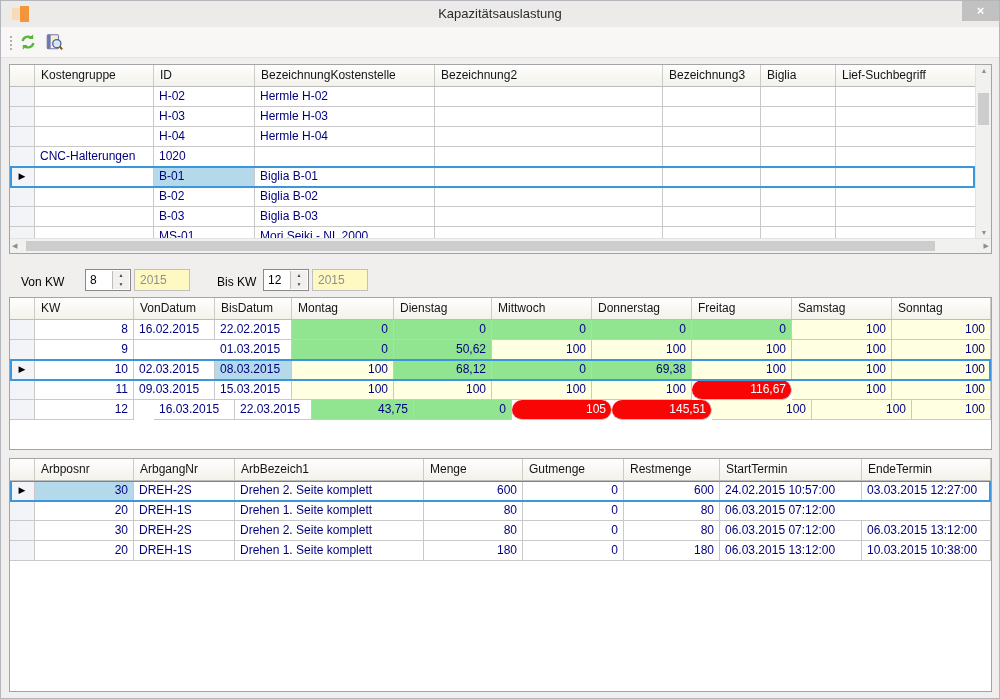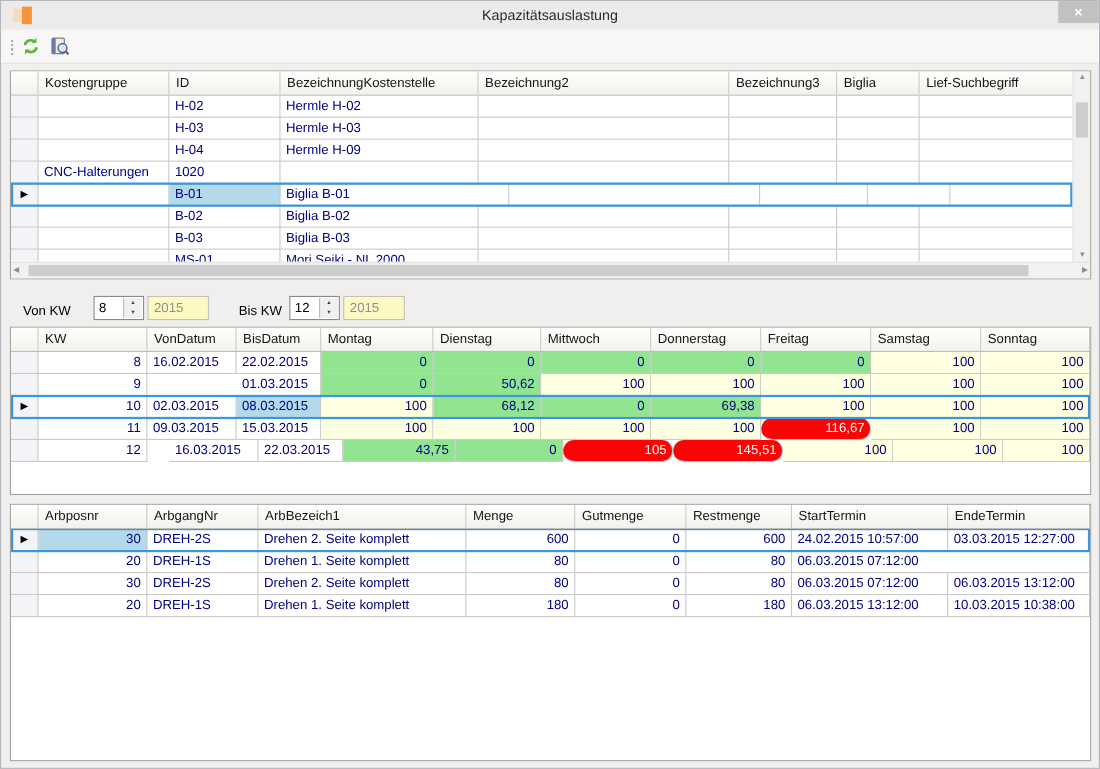--- a/index.html
+++ b/index.html
@@ -136,41 +136,41 @@
           <div class="gcell al" style="width: 180px;">Hermle H-03</div>
           <div class="gcell al" style="width: 228px;"></div>
           <div class="gcell al" style="width: 98px;"></div>
           <div class="gcell al" style="width: 75px;"></div>
           <div class="gcell al" style="width: 141px;"></div>
         </div>
         <div class="grow">
           <div class="gcell selcell" style="width: 25px;"></div>
           <div class="gcell al" style="width: 119px;"></div>
           <div class="gcell al" style="width: 101px;">H-04</div>
-          <div class="gcell al" style="width: 180px;">Hermle H-09</div>
+          <div class="gcell al" style="width: 180px;">Hermle H-04</div>
           <div class="gcell al" style="width: 228px;"></div>
           <div class="gcell al" style="width: 98px;"></div>
           <div class="gcell al" style="width: 75px;"></div>
           <div class="gcell al" style="width: 141px;"></div>
         </div>
         <div class="grow">
           <div class="gcell selcell" style="width: 25px;"></div>
           <div class="gcell al" style="width: 119px;">CNC-Halterungen</div>
           <div class="gcell al" style="width: 101px;">1020</div>
           <div class="gcell al" style="width: 180px;"></div>
           <div class="gcell al" style="width: 228px;"></div>
           <div class="gcell al" style="width: 98px;"></div>
           <div class="gcell al" style="width: 75px;"></div>
           <div class="gcell al" style="width: 141px;"></div>
         </div>
         <div class="grow selected">
           <div class="gcell selcell" style="width: 25px;">▶</div>
           <div class="gcell al" style="width: 119px;"></div>
           <div class="gcell al focus-cell" style="width: 101px;">B-01</div>
-          <div class="gcell al" style="width: 208px;">Biglia B-01</div>
+          <div class="gcell al" style="width: 180px;">Biglia B-01</div>
           <div class="gcell al" style="width: 228px;"></div>
           <div class="gcell al" style="width: 98px;"></div>
           <div class="gcell al" style="width: 75px;"></div>
           <div class="gcell al" style="width: 141px;"></div>
         </div>
         <div class="grow">
           <div class="gcell selcell" style="width: 25px;"></div>
           <div class="gcell al" style="width: 119px;"></div>
           <div class="gcell al" style="width: 101px;">B-02</div>
           <div class="gcell al" style="width: 180px;">Biglia B-02</div>

